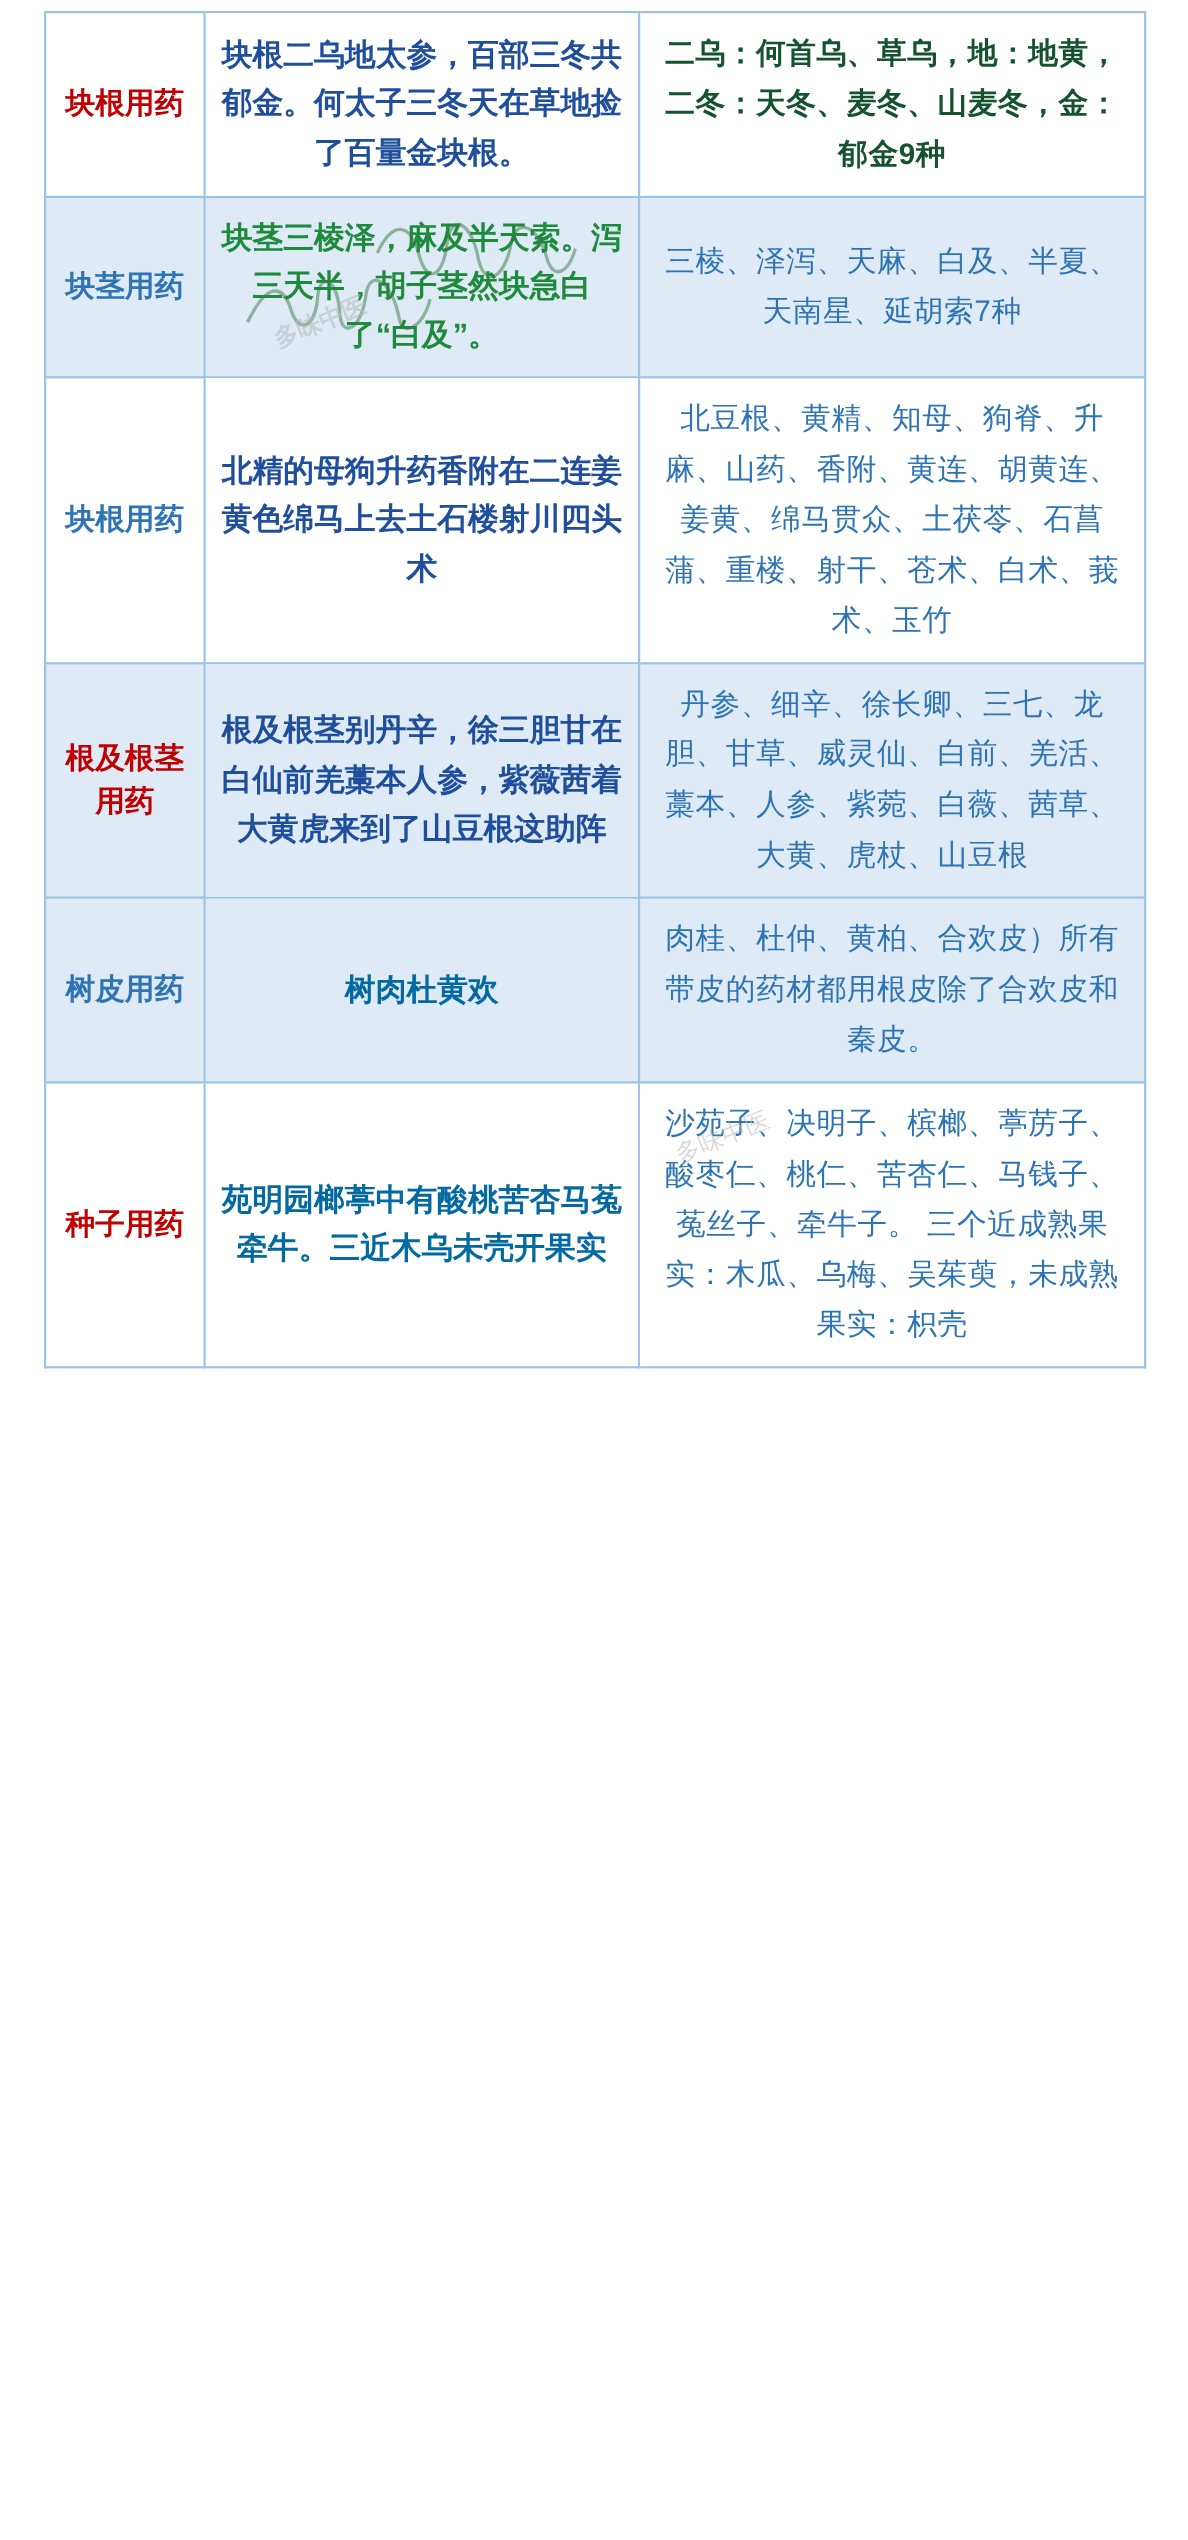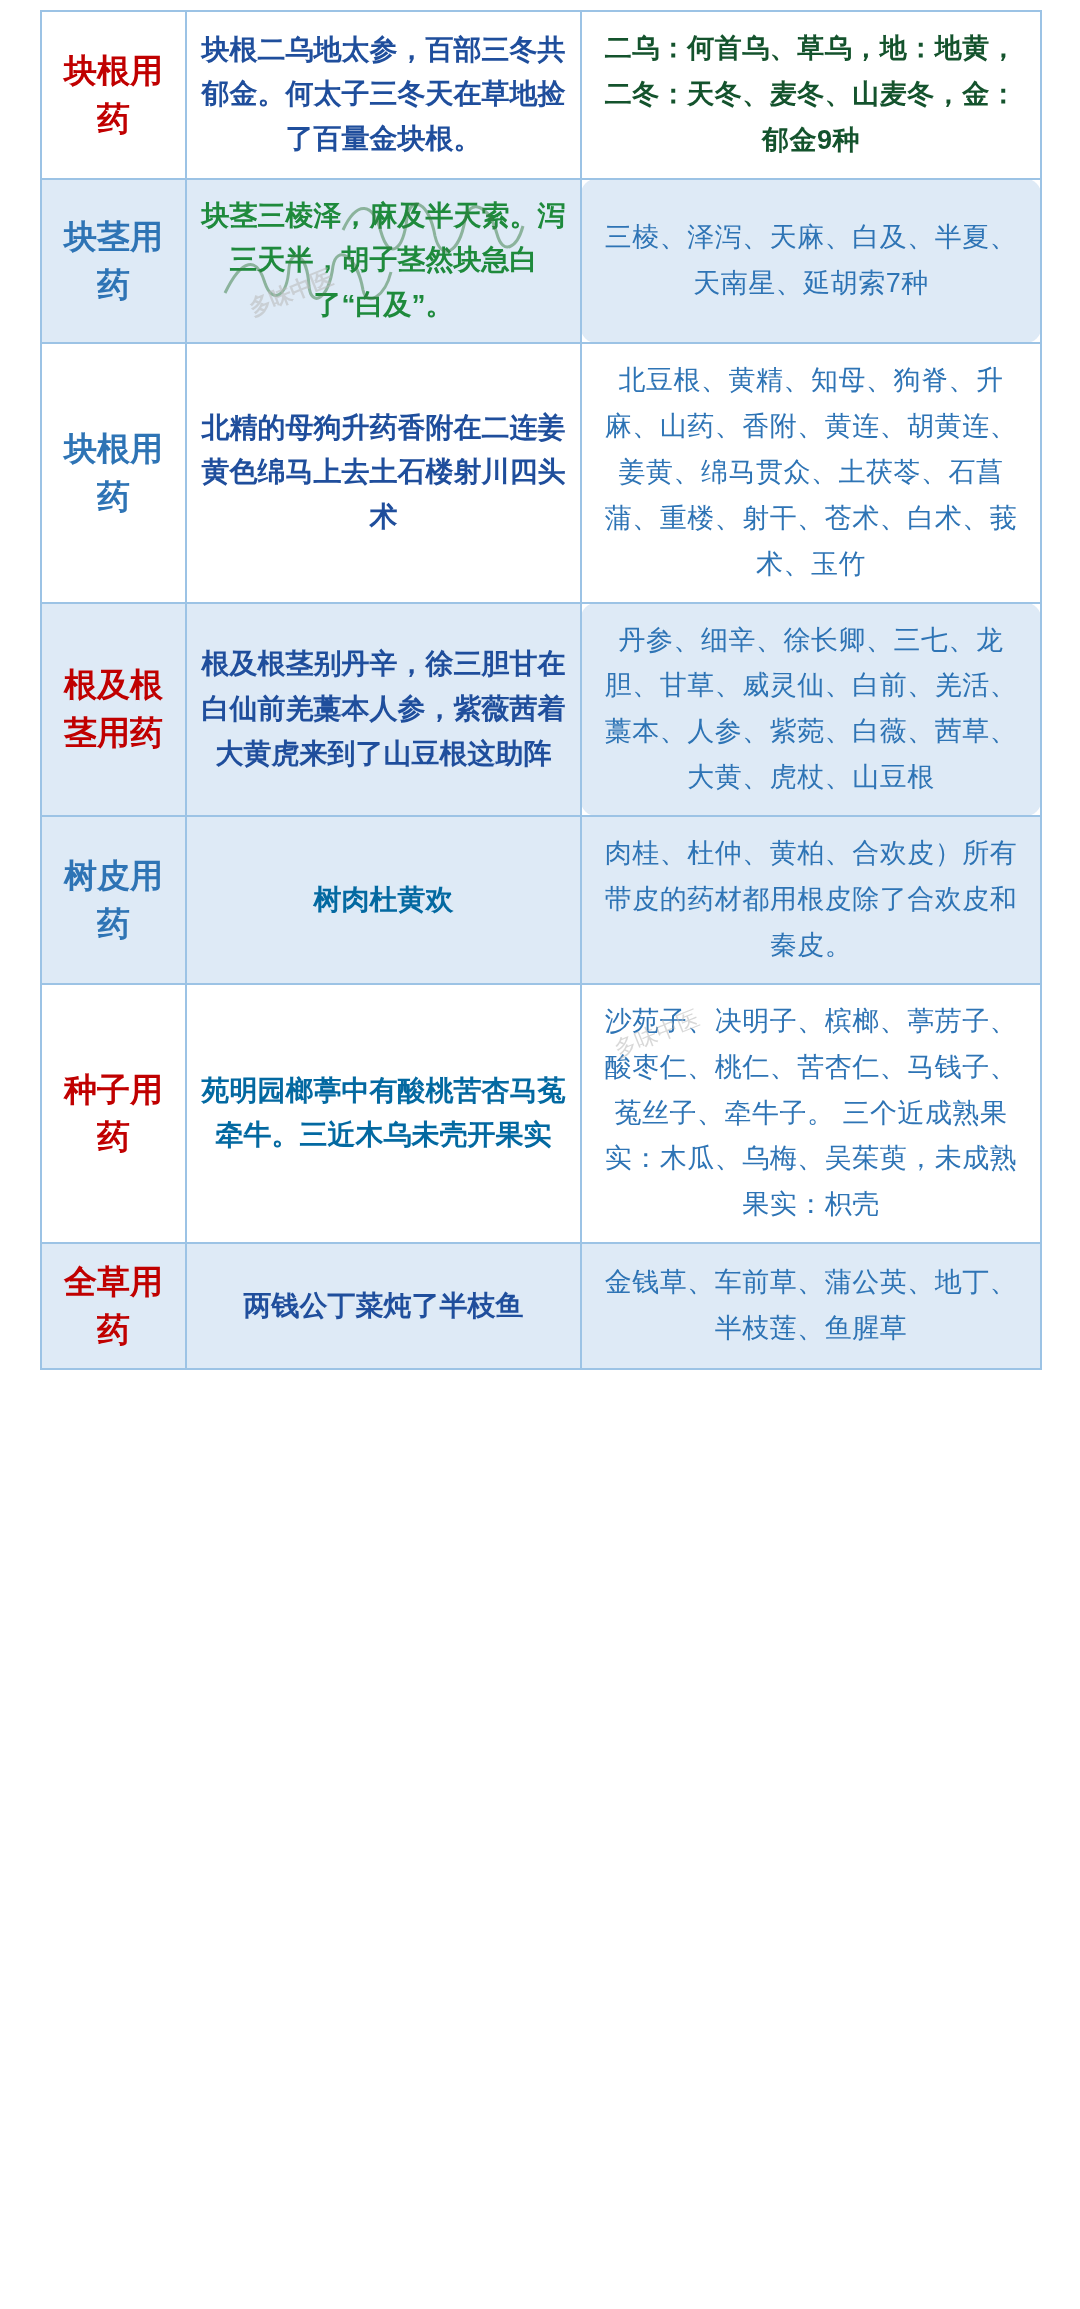--- a/index.html
+++ b/index.html
@@ -28,21 +28,21 @@
     padding: 14px 10px;
     box-sizing: border-box;
   }
   col.c1 { width: 145px; }
   col.c2 { width: 395px; }
   col.c3 { width: 460px; }
 
   .cell-cat {
     text-align: center;
     font-weight: bold;
-    font-size: 33px;
+    font-size: 27px;
     line-height: 1.45;
     color: #c00000;
   }
   .cell-cat.blue {
     color: #2e74b5;
     margin-left: 48px;
   }
   .cell-mnemonic {
     text-align: center;
     font-weight: bold;
@@ -64,21 +64,20 @@
   }
   .cell-list {
     text-align: center;
     font-size: 27px;
     line-height: 1.7;
     color: #2e74b5;
     letter-spacing: 0.5px;
   }
   .cell-list.center {
     text-align: center;
-    border-radius: 15px;
   }
   .cell-list.bold {
     font-weight: bold;
     color: #14532d;
     text-align: center;
   }
   .row-alt td {
     background: #deeaf6;
   }
   .row-plain td {
@@ -163,20 +162,15 @@
 
       <tr class="row-plain">
         <td class="cell-cat">种子用药</td>
         <td class="cell-mnemonic thin">苑明园榔葶中有酸桃苦杏马菟牵牛。三近木乌未壳开果实</td>
         <td class="cell-list" style="position:relative;">
           <span>沙苑子、决明子、槟榔、葶苈子、酸枣仁、桃仁、苦杏仁、马钱子、菟丝子、牵牛子。 三个近成熟果实：木瓜、乌梅、吴茱萸，未成熟果实：枳壳</span>
           <span class="wm" style="left:30px; top:30px;">多味中医</span>
         </td>
       </tr>
 
-      <tr class="row-alt">
-        <td class="cell-cat">全草用药</td>
-        <td class="cell-mnemonic">两钱公丁菜炖了半枝鱼</td>
-        <td class="cell-list">金钱草、车前草、蒲公英、地丁、半枝莲、鱼腥草</td>
-      </tr>
     </tbody>
   </table>
 </div>
 
 </body></html>

